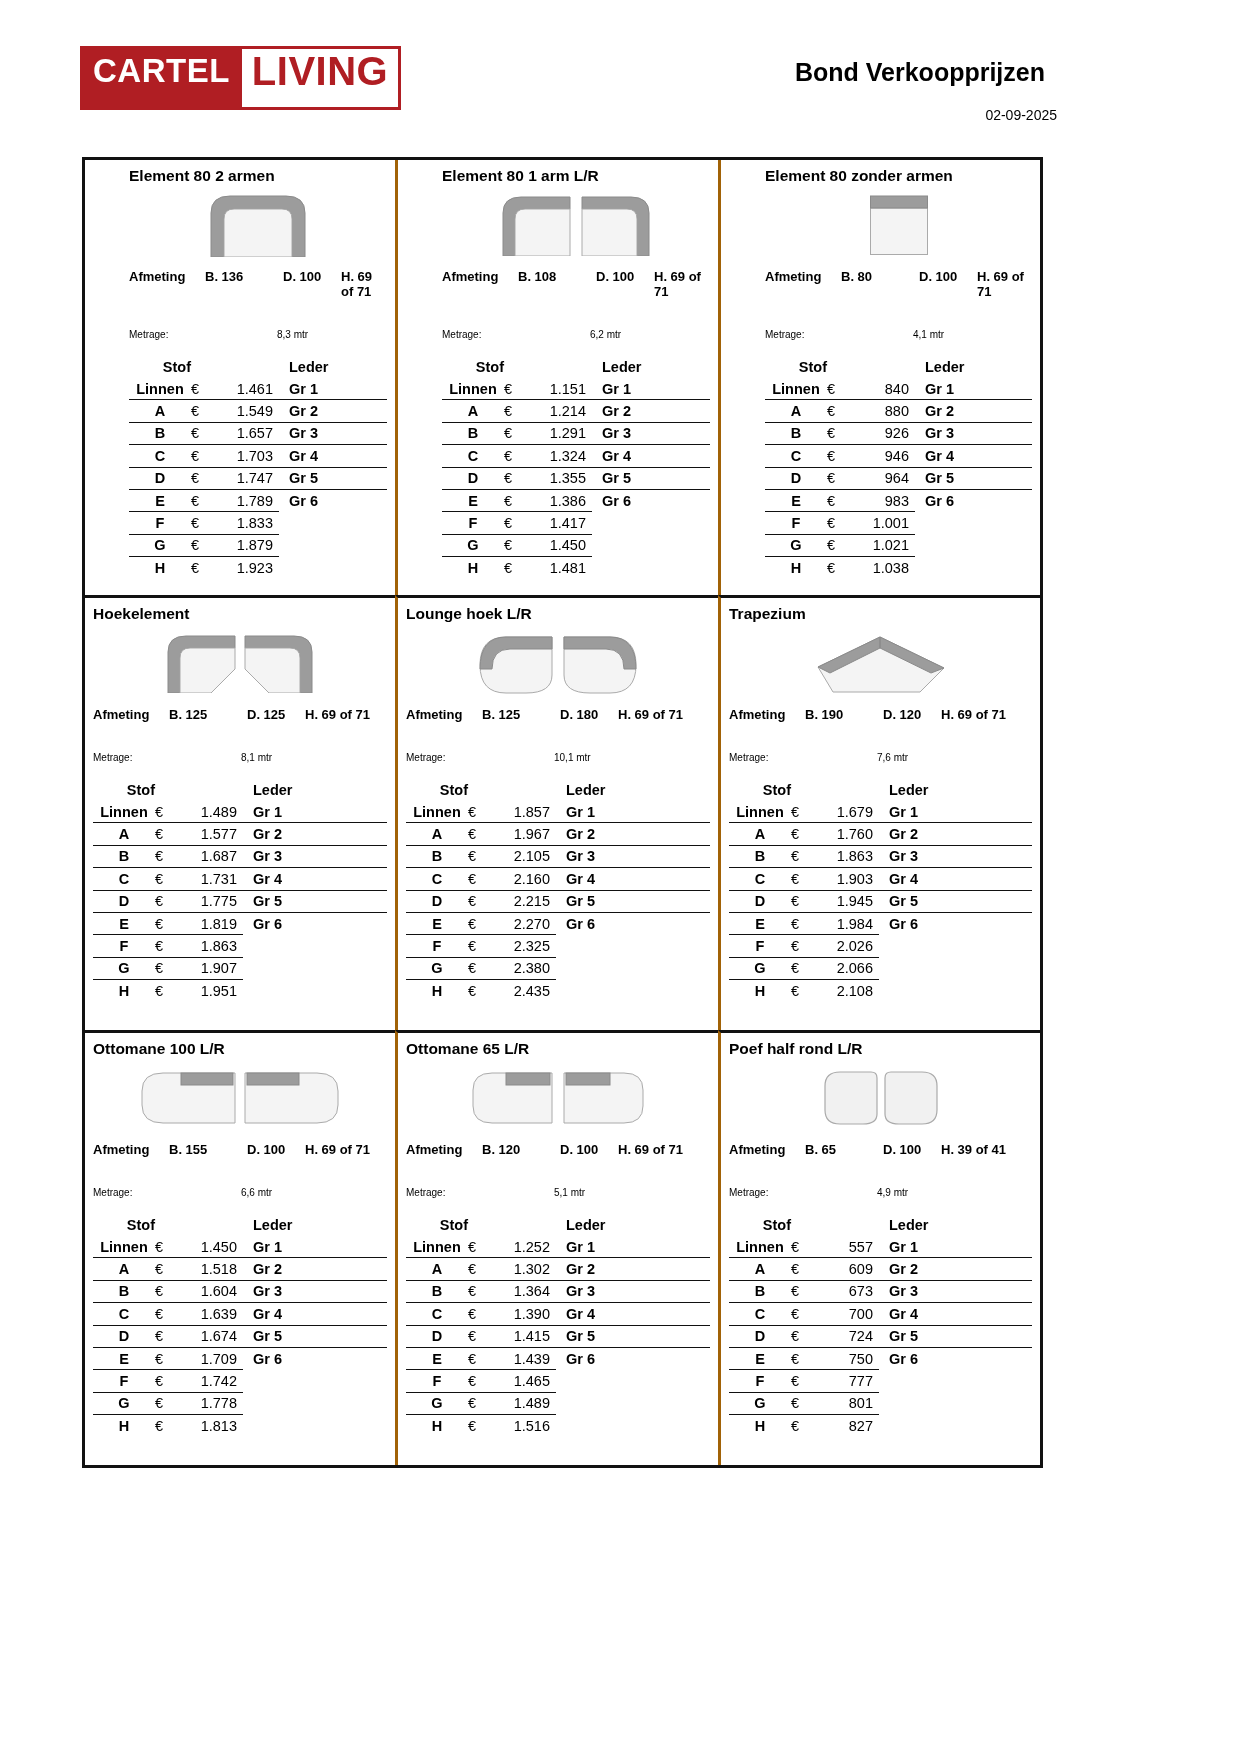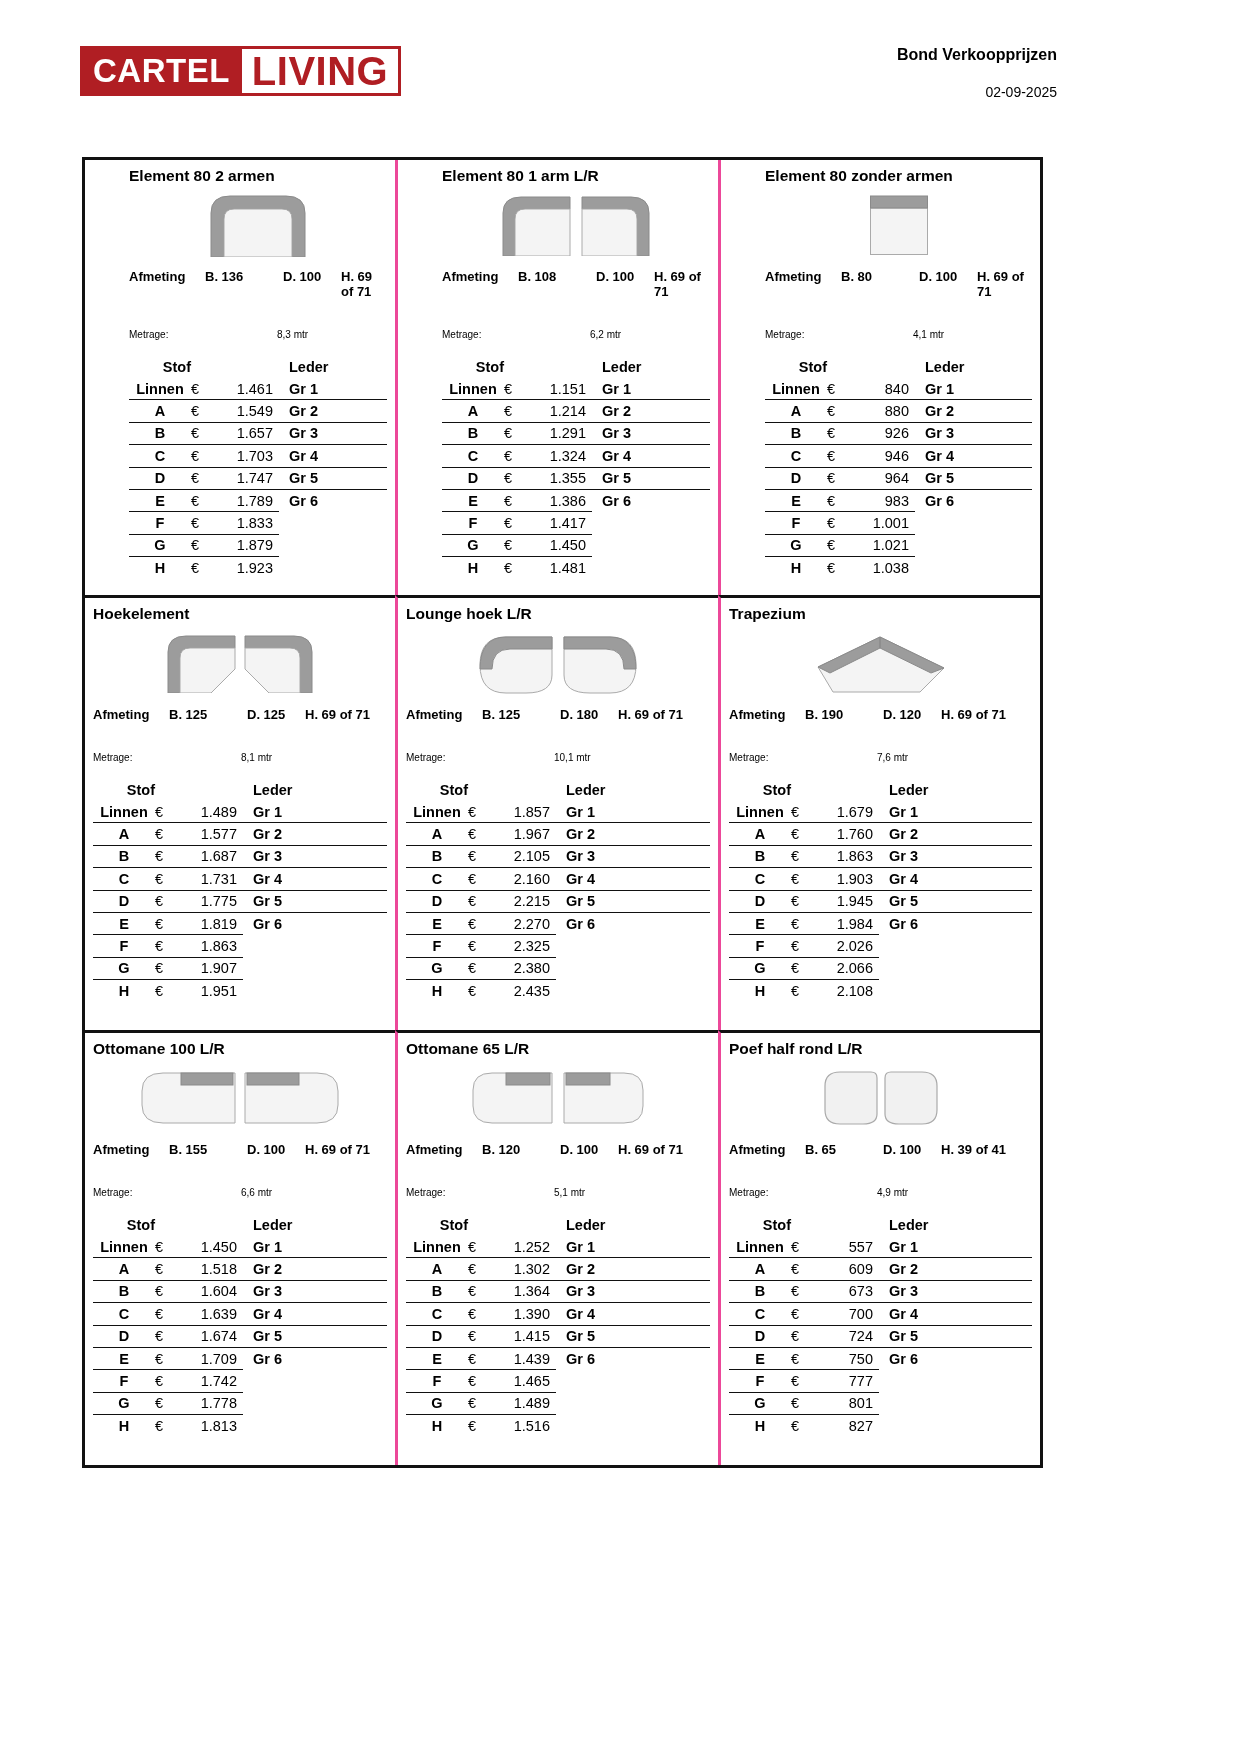--- a/index.html
+++ b/index.html
@@ -1,32 +1,32 @@
 <!DOCTYPE html>
 <html><head>
 <meta charset="utf-8">
 <style>
   html,body{margin:0;padding:0;background:#ffffff;}
   body{width:1240px;font-family:"Liberation Sans",sans-serif;color:#000;}
   .page{position:relative;width:1240px;height:1754px;background:#fff;overflow:hidden;}
 
   
   .hdr{position:absolute;left:80px;top:46px;right:183px;display:flex;justify-content:space-between;align-items:flex-start;}
-  .logo{display:inline-flex;border:3px solid #b01e23;height:50px;box-sizing:border-box;}
+  .logo{display:inline-flex;border:3px solid #b01e23;height:64px;box-sizing:border-box;}
   .logo-left{background:#b01e23;color:#fff;font-weight:bold;font-size:33px;line-height:44px;padding:0 12px 0 10px;letter-spacing:.5px;}
   .logo-right{background:#fff;color:#b01e23;font-weight:bold;font-size:40px;line-height:44px;padding:0 10px;letter-spacing:.5px;}
   .title-block{text-align:right;}
-  .title-block h1{margin:0;font-size:16px;font-weight:bold;}
+  .title-block h1{margin:12px;font-size:25px;font-weight:bold;}
   .doc-date{margin-top:20px;font-size:14px;}
 
   
   .grid{position:absolute;left:82px;top:157px;width:955px;height:1305px;
         display:grid;grid-template-columns:310px 323px 322px;grid-template-rows:435px 435px 435px;
         border:3px solid #111;box-sizing:content-box;}
-  .cell{box-sizing:border-box;border-left:3px solid #ec4899;border-top:3px solid #111;
+  .cell{box-sizing:border-box;border-left:3px solid #a16207;border-top:3px solid #111;
         padding:2px 8px 0 8px;overflow:hidden;background:#fff;}
   .cell:nth-child(3n+1){border-left:none;}
   .cell:nth-child(-n+3){border-top:none;padding-left:44px;}
 
   .cell-title{margin:5px 0 0 0;font-size:15.5px;font-weight:bold;}
   .shape-area{height:64px;margin-top:8px;display:flex;align-items:center;justify-content:center;}
 
   .dim-row{display:grid;grid-template-columns:76px 78px 58px 1fr;margin-top:12px;font-size:13px;font-weight:bold;}
   .met-row{display:grid;grid-template-columns:148px 1fr;margin-top:30px;font-size:10px;font-weight:normal;}
 

